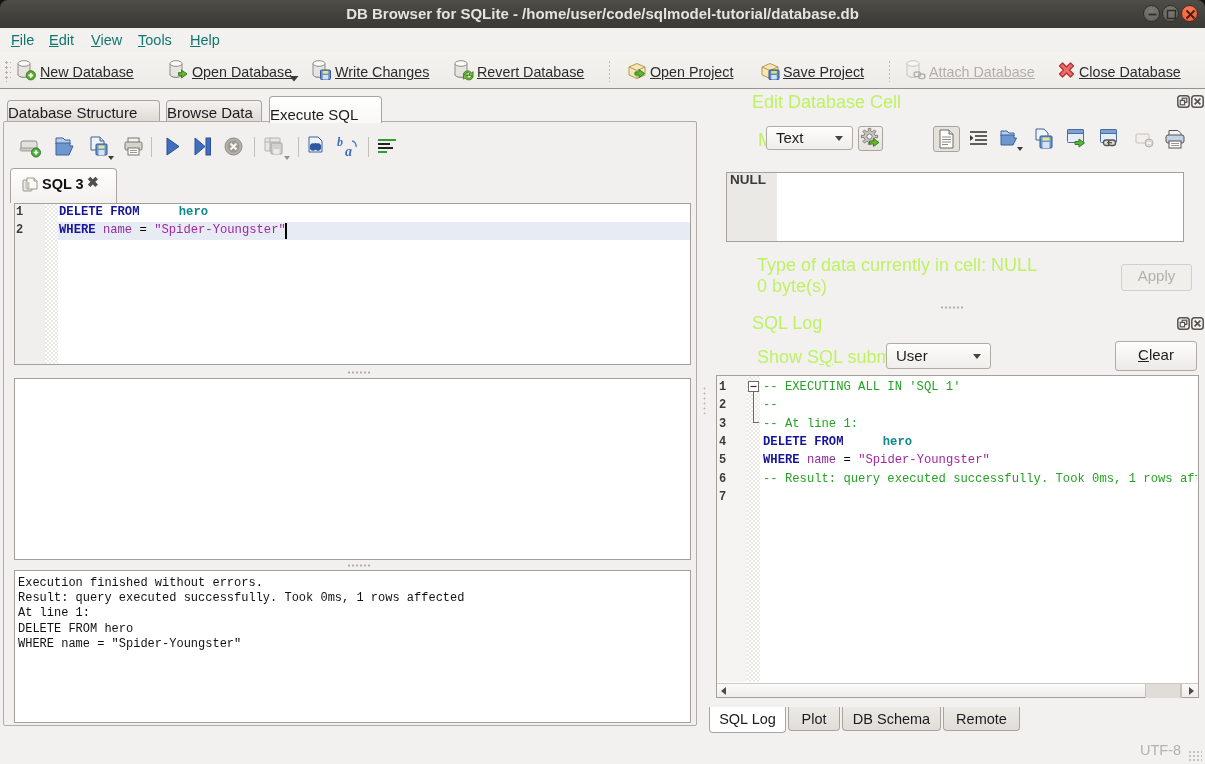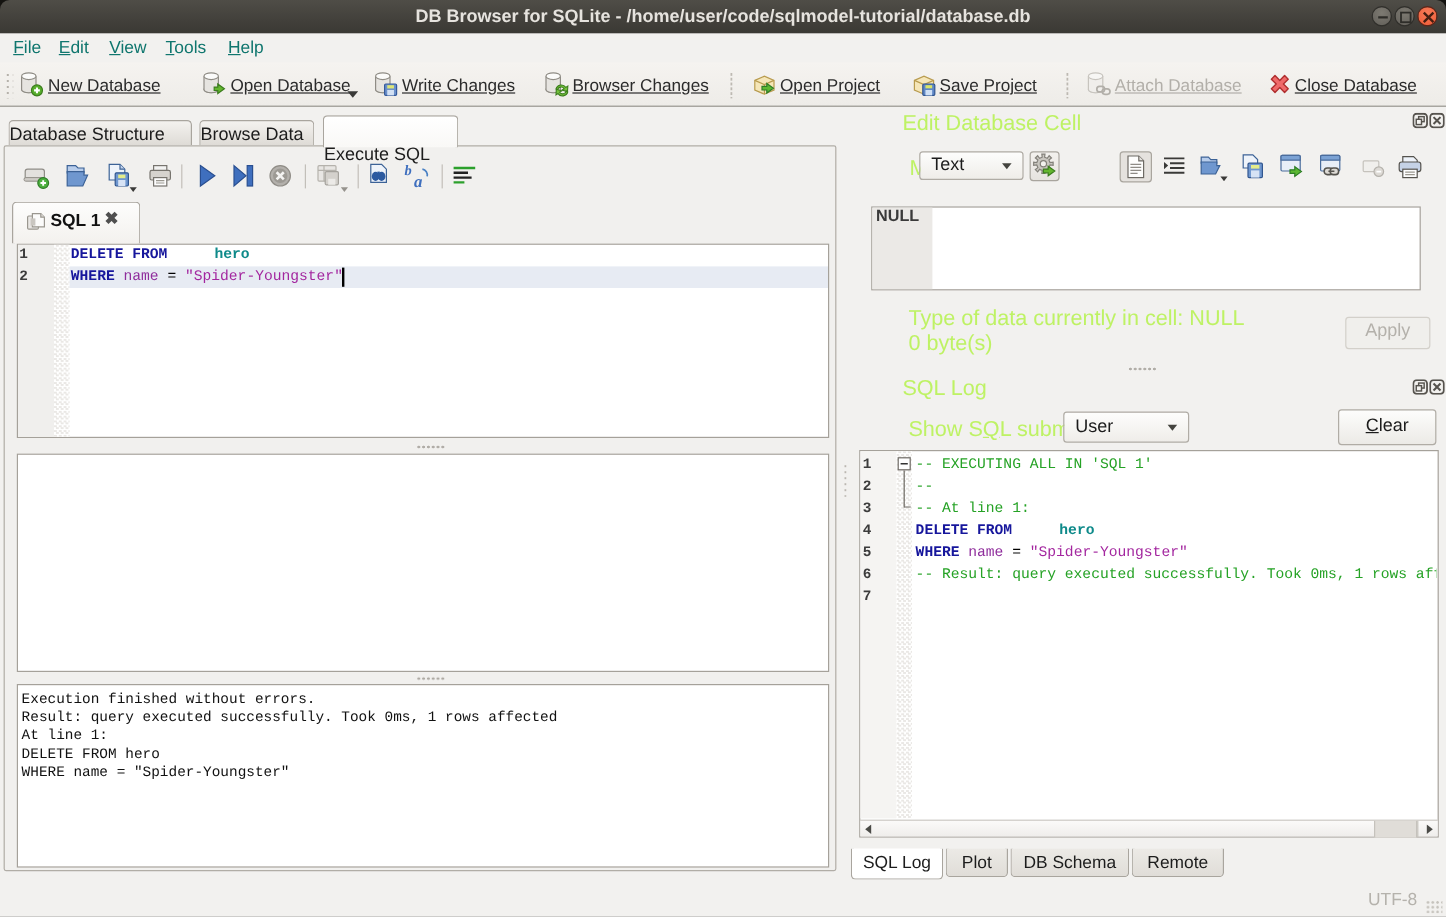--- a/index.html
+++ b/index.html
@@ -33,21 +33,21 @@
 .handle { position:absolute; width:7px; background-image:radial-gradient(circle, #b5b1aa 1px, transparent 1.3px);
   background-size:5px 5px; }
 .vsep { position:absolute; width:3px; background-image:radial-gradient(circle, #bdb9b2 0.9px, transparent 1.1px);
   background-size:3px 4px; }
 .ticon { position:absolute; top:7px; }
 
 
 .mtab { position:absolute; font-size:15px; color:#1c1c1c; text-align:left;
   background:linear-gradient(#f4f2ef,#dedbd6); border:1px solid #a9a59e; border-bottom:none;
   border-radius:4px 4px 0 0; padding-top:3px; height:21px; top:100px; z-index:2; }
-.mtab.active { background:linear-gradient(#ffffff,#f9f8f6); top:96px; height:27px; padding-top:23px; z-index:3; }
+.mtab.active { background:linear-gradient(#ffffff,#f9f8f6); top:96px; height:27px; padding-top:9px; z-index:3; }
 
 
 #leftpane { position:absolute; left:3px; top:121px; width:694px; height:605px;
   border:1px solid #b1ada6; background:#f1f0ee; border-radius:2px; }
 .whitebox { position:absolute; background:#fff; border:1px solid #a5a19a; }
 .lnum { position:absolute; font-family:"Liberation Mono",monospace; font-size:12px; font-weight:bold; color:#3c3c3c; }
 .foldcol { position:absolute; background-color:#fff; background-image:conic-gradient(#eae8e5 25%, #fff 0 50%, #eae8e5 0 75%, #fff 0); background-size:4px 4px; }
 .code { position:absolute; font-family:"Liberation Mono",monospace; font-size:12.2px; white-space:pre; color:#000; }
 .kw { color:#16169c; font-weight:bold; }
 .tbl { color:#0e8a8a; font-weight:bold;margin-left:32px; }
@@ -132,21 +132,21 @@
       <rect x="11.7" y="12" width="5.6" height="2.7" fill="#dde677"></rect>
       </svg>
     <span class="tbtext" style="left:335px">Write Changes</span>
     <svg class="ticon" style="left:453px" width="22" height="24" id="ic-revert">
         <ellipse cx="8" cy="15.5" rx="6" ry="2.8" fill="#dcdad6" stroke="#8f8c85" stroke-width="1"></ellipse>
       <path d="M2 4.5 L2 15.5 A6 2.8 0 0 0 14 15.5 L14 4.5" fill="#e6e4e0" stroke="#8f8c85" stroke-width="1"></path>
       <ellipse cx="8" cy="4.5" rx="6" ry="2.8" fill="#fbfbfa" stroke="#8f8c85" stroke-width="1"></ellipse>
       <path d="M10.3 15.2 a4.6 4.6 0 0 1 8.2 -1.4 l1.7 -1.1 -0.3 4.8 -4.6 -1.4 1.8 -1.1 a3 3 0 0 0 -5.5 1 z" fill="#74c23c" stroke="#3c7d1e" stroke-width="0.9"></path>
       <path d="M20.2 17.6 a4.6 4.6 0 0 1 -8.2 1.4 l-1.7 1.1 0.3 -4.8 4.6 1.4 -1.8 1.1 a3 3 0 0 0 5.5 -1 z" fill="#74c23c" stroke="#3c7d1e" stroke-width="0.9"></path>
       </svg>
-    <span class="tbtext" style="left:477px">Browser Changes</span>
+    <span class="tbtext" style="left:477px">Revert Database</span>
     <div class="vsep" style="left:608px; top:8px; height:22px;"></div>
     <svg class="ticon" style="left:626px" width="22" height="24" id="ic-openprj">
       <path d="M3 8 L11 4.5 L19 8 L19 16 L11 19.5 L3 16 Z" fill="#f5e6b8" stroke="#b89b4e" stroke-width="1"></path>
       <path d="M3 8 L11 11.5 L19 8" fill="none" stroke="#b89b4e" stroke-width="1"></path>
       <path d="M11 11.5 L11 19.5" stroke="#b89b4e" stroke-width="1"></path>
       <path d="M9 13 L13 13 L13 10.5 L18.5 14.5 L13 18.5 L13 16 L9 16 Z" fill="#5cb832" stroke="#2e7d27" stroke-width="1"></path>
       </svg>
     <span class="tbtext" style="left:650px">Open Project</span>
     <svg class="ticon" style="left:759px" width="22" height="24" id="ic-saveprj">
       <path d="M3 8 L11 4.5 L19 8 L19 16 L11 19.5 L3 16 Z" fill="#f5e6b8" stroke="#b89b4e" stroke-width="1"></path>
@@ -245,21 +245,21 @@
     </svg>
 </div>
 
     <div class="abs" style="left:6px; top:46px; width:107px; height:35px; background:linear-gradient(#fdfdfc,#f3f1ee); border:1px solid #a9a59e; border-bottom:none; border-radius:4px 4px 0 0; z-index:2;"></div>
     <svg class="abs" style="left:17px; top:53px; z-index:3;" width="20" height="20" id="ic-sqltab">
         <rect x="2" y="5" width="9" height="11" rx="1" fill="#e9e7e4" stroke="#9a978f" stroke-width="1"></rect>
       <path d="M6 3 L13 3 L16 6 L16 14 L6 14 Z" fill="#fbfbfa" stroke="#9a978f" stroke-width="1"></path>
       <path d="M13 3 L13 6 L16 6" fill="#e4e2de" stroke="#9a978f" stroke-width="1"></path>
       <rect x="4.5" y="7" width="4" height="6" fill="#c9c6c0"></rect>
       </svg>
-    <span class="abs" style="left:38px; top:54px; font-size:14.5px; font-weight:bold; color:#111; z-index:3;">SQL 1</span>
+    <span class="abs" style="left:38px; top:54px; font-size:14.5px; font-weight:bold; color:#111; z-index:3;">SQL 3</span>
     <span class="abs" style="left:83px; top:52px; font-size:14px; font-weight:bold; color:#4f4f4f; z-index:3;">✖</span>
 
     <div class="whitebox" style="left:10px; top:81px; width:677px; height:162px;"></div>
     <div class="abs" style="left:11px; top:82px; width:30px; height:160px; background:#f0efed;"></div>
     <div class="foldcol" style="left:41px; top:82px; width:13px; height:160px;"></div>
     <div class="abs" style="left:54px; top:100px; width:632px; height:18px; background:#e7ebf3;"></div>
     <span class="lnum" style="left:12px; top:83px;">1</span>
     <span class="lnum" style="left:12px; top:101px;">2</span>
     <span class="code" style="left:55px; top:83px;"><span class="kw">DELETE FROM</span> <span class="tbl">hero</span></span>
     <span class="code" style="left:55px; top:101px;"><span class="kw">WHERE</span> <span class="idf">name</span> = <span class="str">"Spider-Youngster"</span></span>

